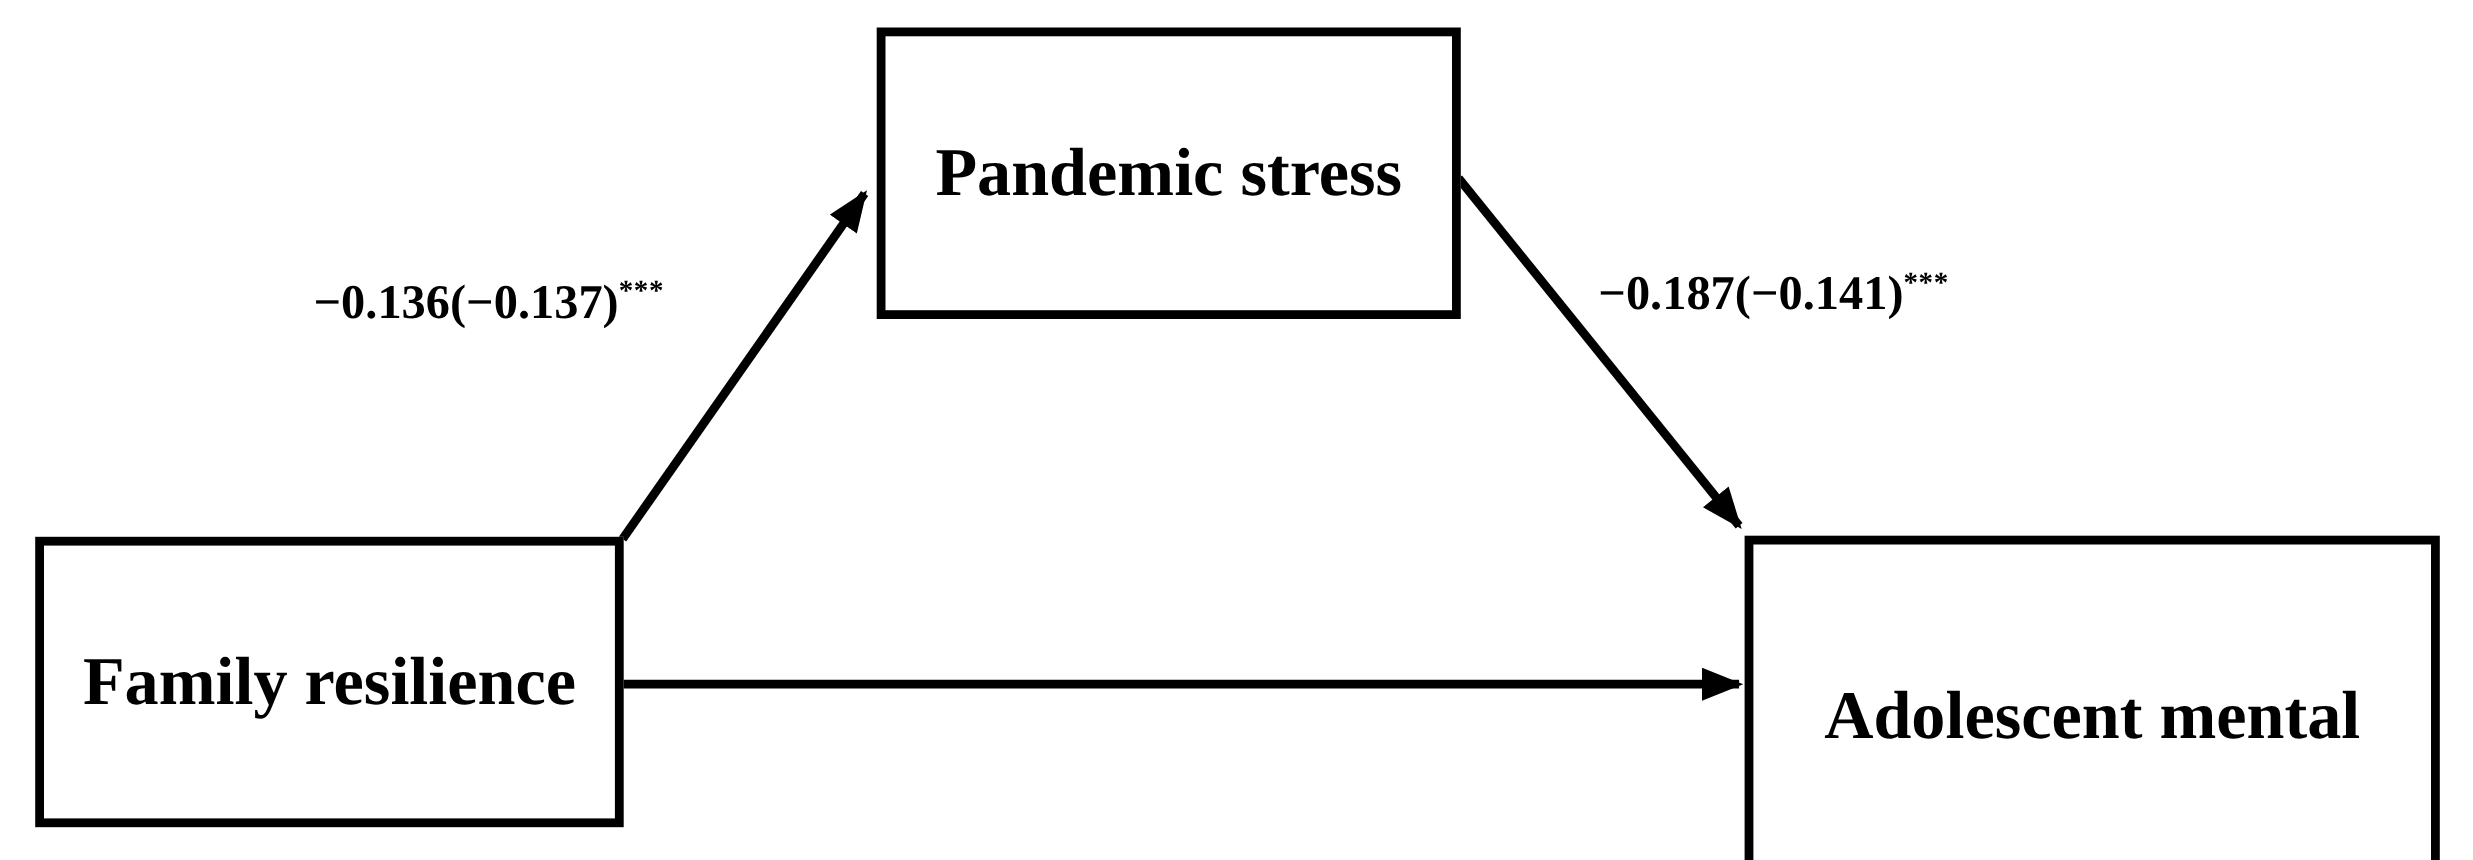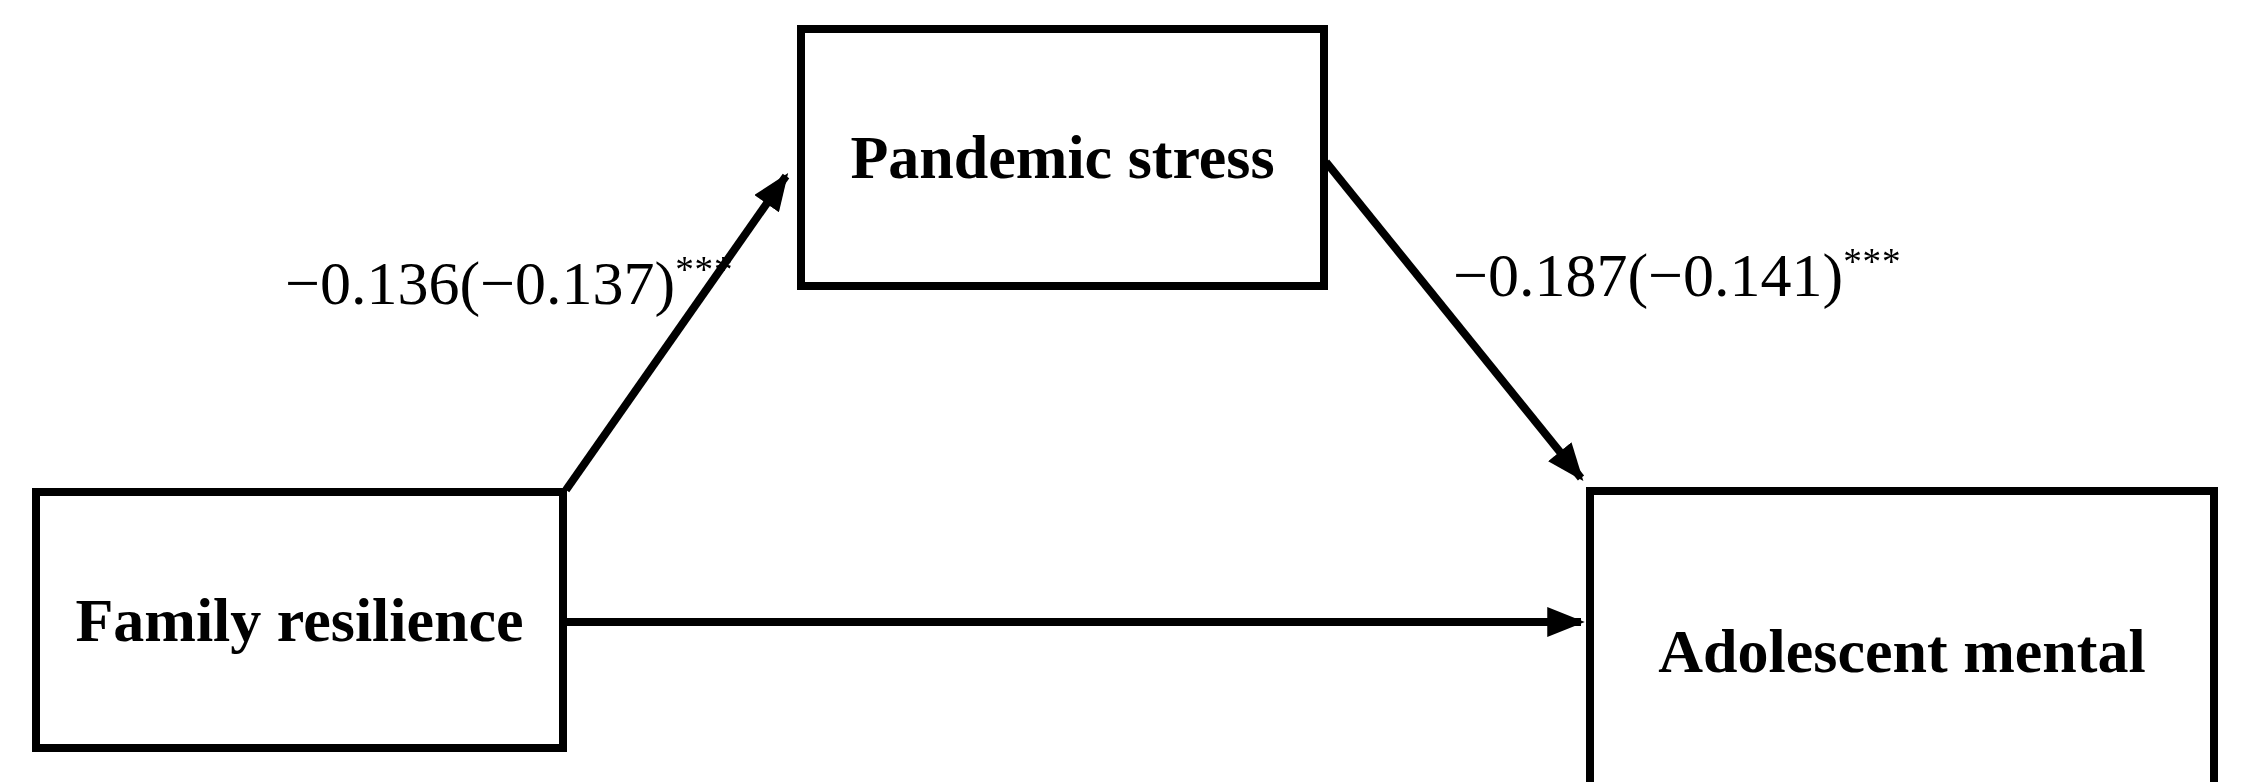--- a/index.html
+++ b/index.html
@@ -60,22 +60,22 @@
     left: 1586px;
     top: 487px;
     width: 632px;
     height: 329px;
   }
   .box-line {
     display: block;
   }
   .path-label {
     position: absolute;
-    font-weight: normal;
-    font-size: 62px;
+    font-weight: bold;
+    font-size: 44px;
     line-height: 1;
     white-space: nowrap;
     z-index: 3;
   }
   .label-a {
     left: 285px;
     top: 251px;
   }
   .label-b {
     left: 1453px;

